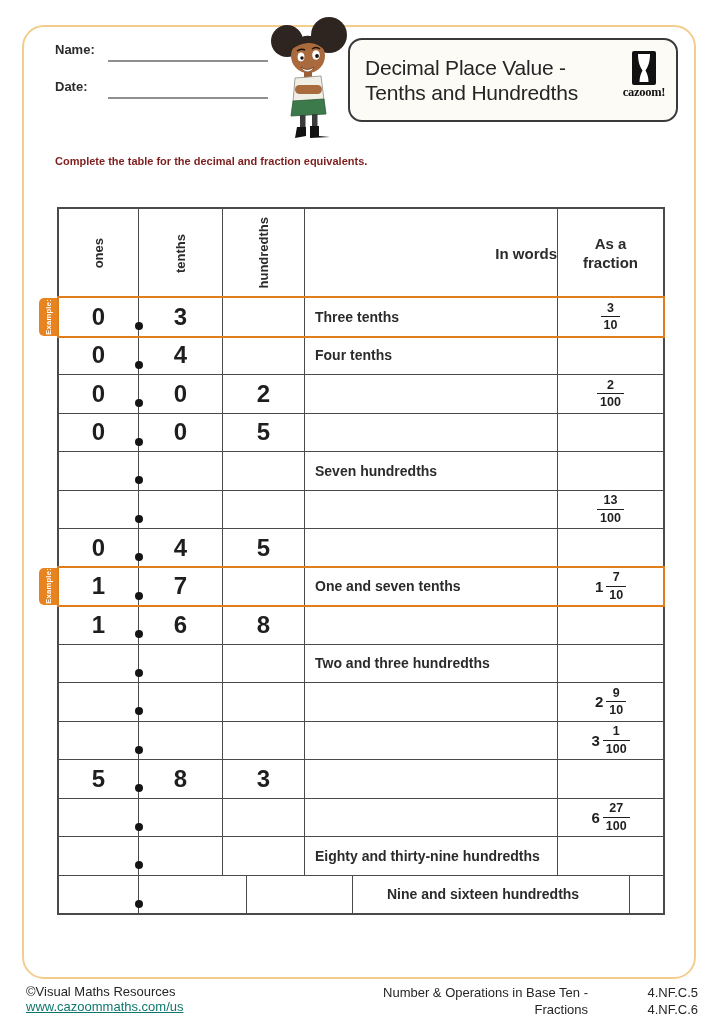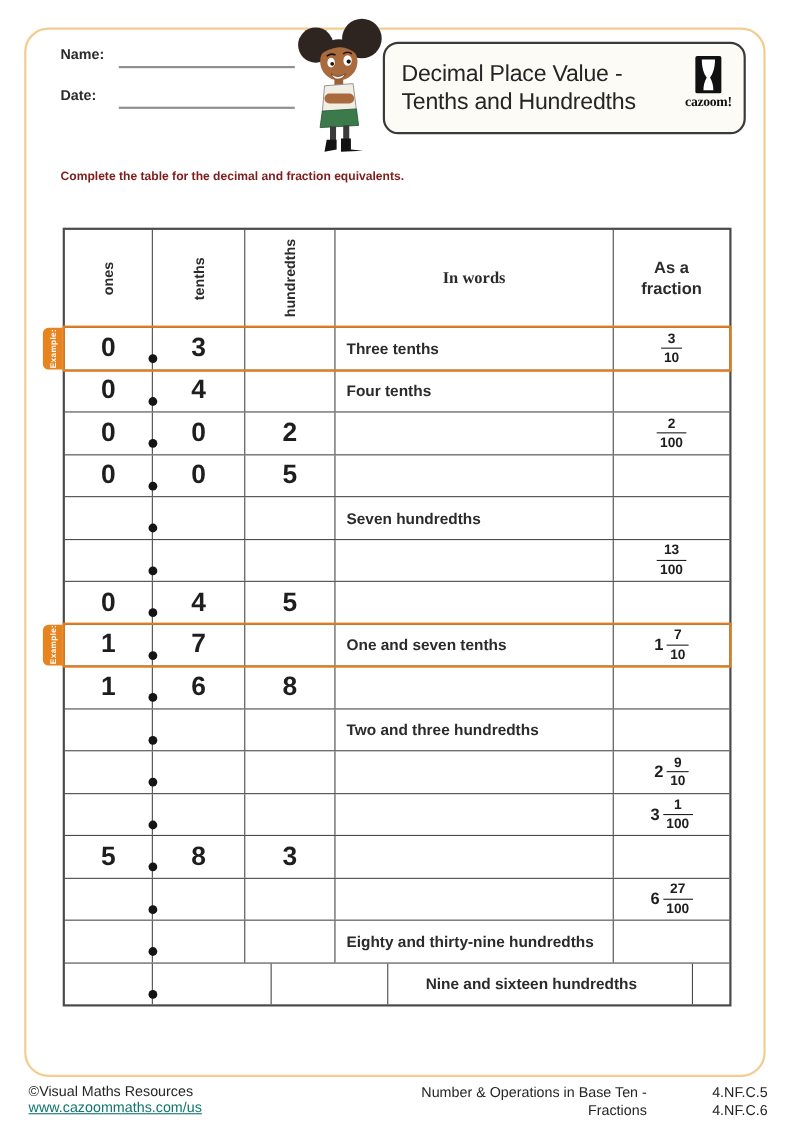--- a/index.html
+++ b/index.html
@@ -107,21 +107,21 @@
   <div class="t-row t-header">
     <div class="cell c1">
         <span class="vlabel">ones</span>
       </div>
     <div class="cell c2">
         <span class="vlabel">tenths</span>
       </div>
     <div class="cell c3">
         <span class="vlabel">hundredths</span>
       </div>
-    <div class="cell c4" style="justify-content:center;padding-left:0;font-family:Liberation Serif, serif;">
+    <div class="cell c4" style="justify-content:flex-end;padding-left:0;">
         <span class="hlabel">In words</span>
       </div>
     <div class="cell c5">
         <span class="hlabel" style="width:70px;">As a fraction</span>
       </div>
   </div>
 
 <div class="t-row t-data">
       <div class="cell c1">
         <div class="digit">0</div>

